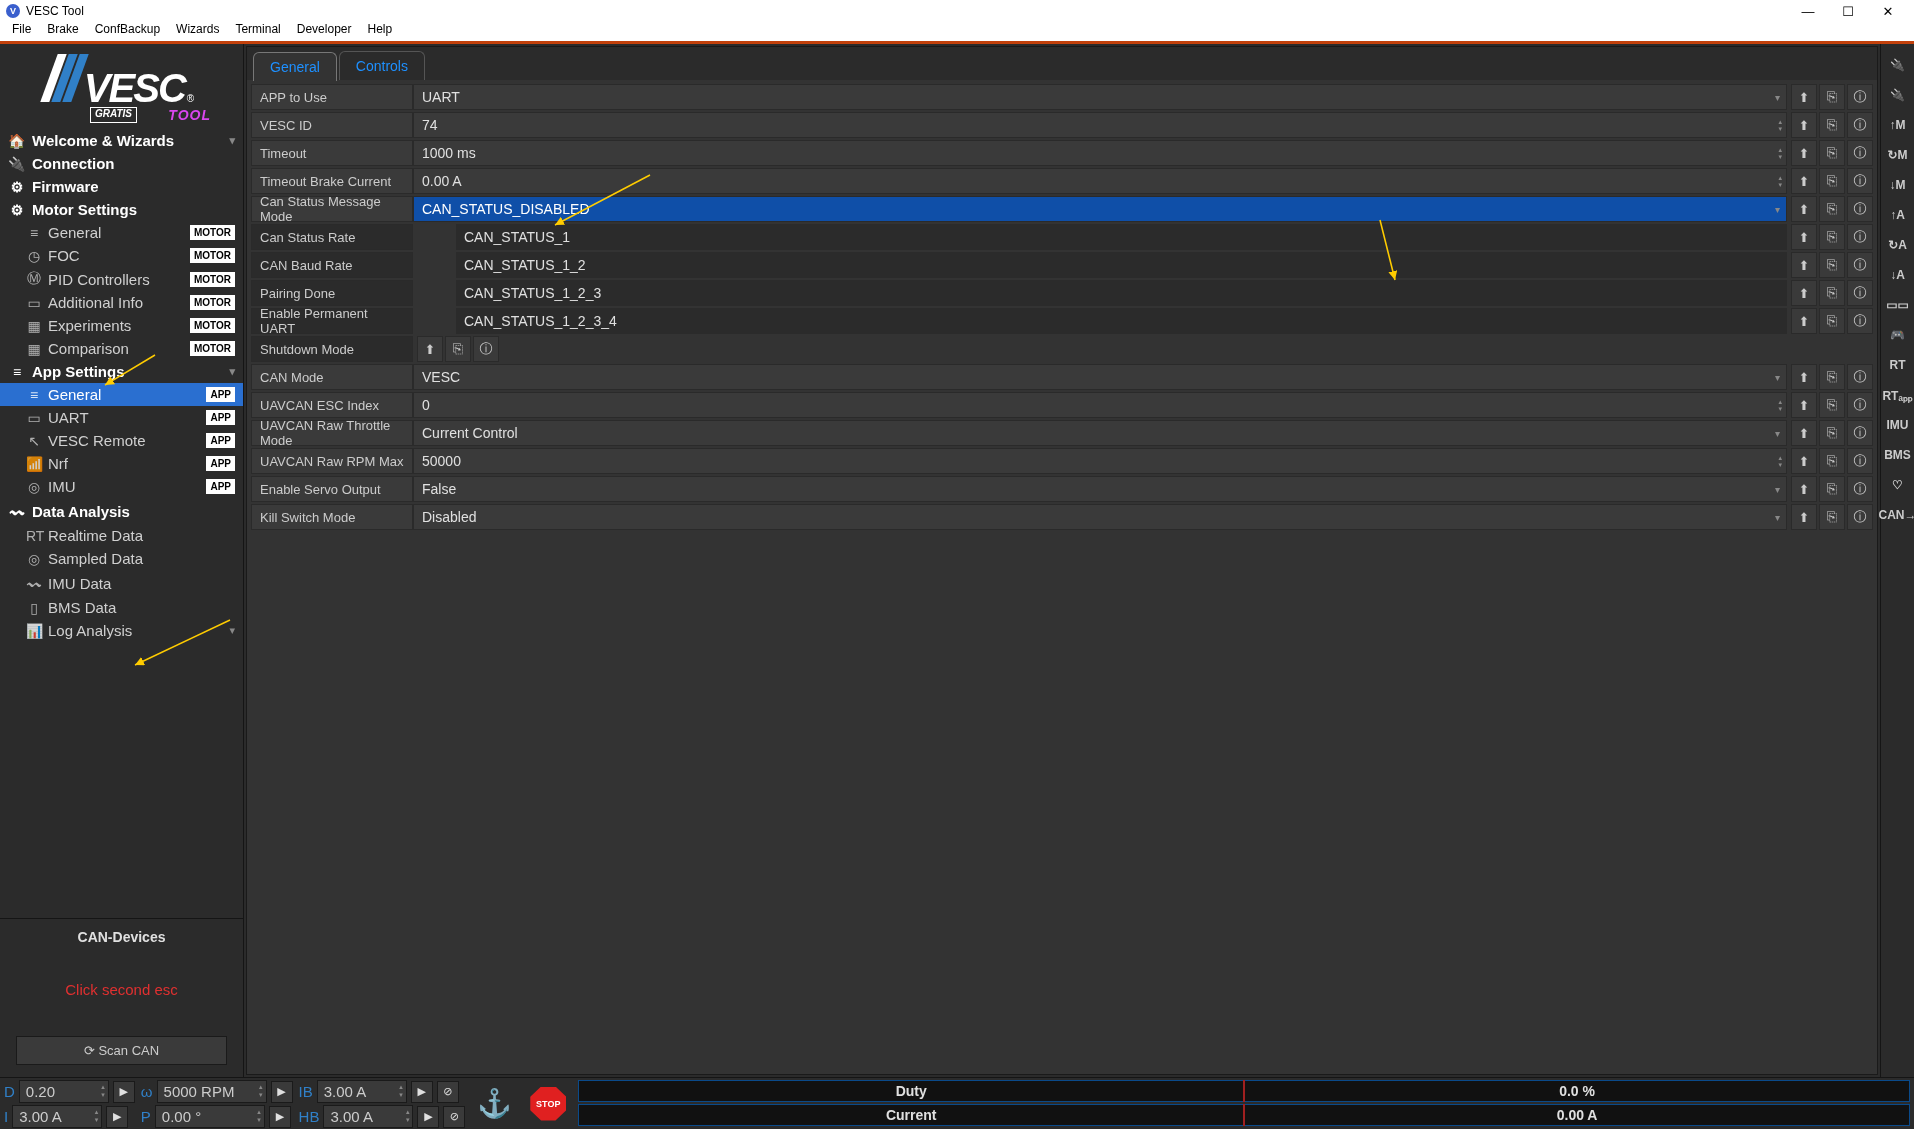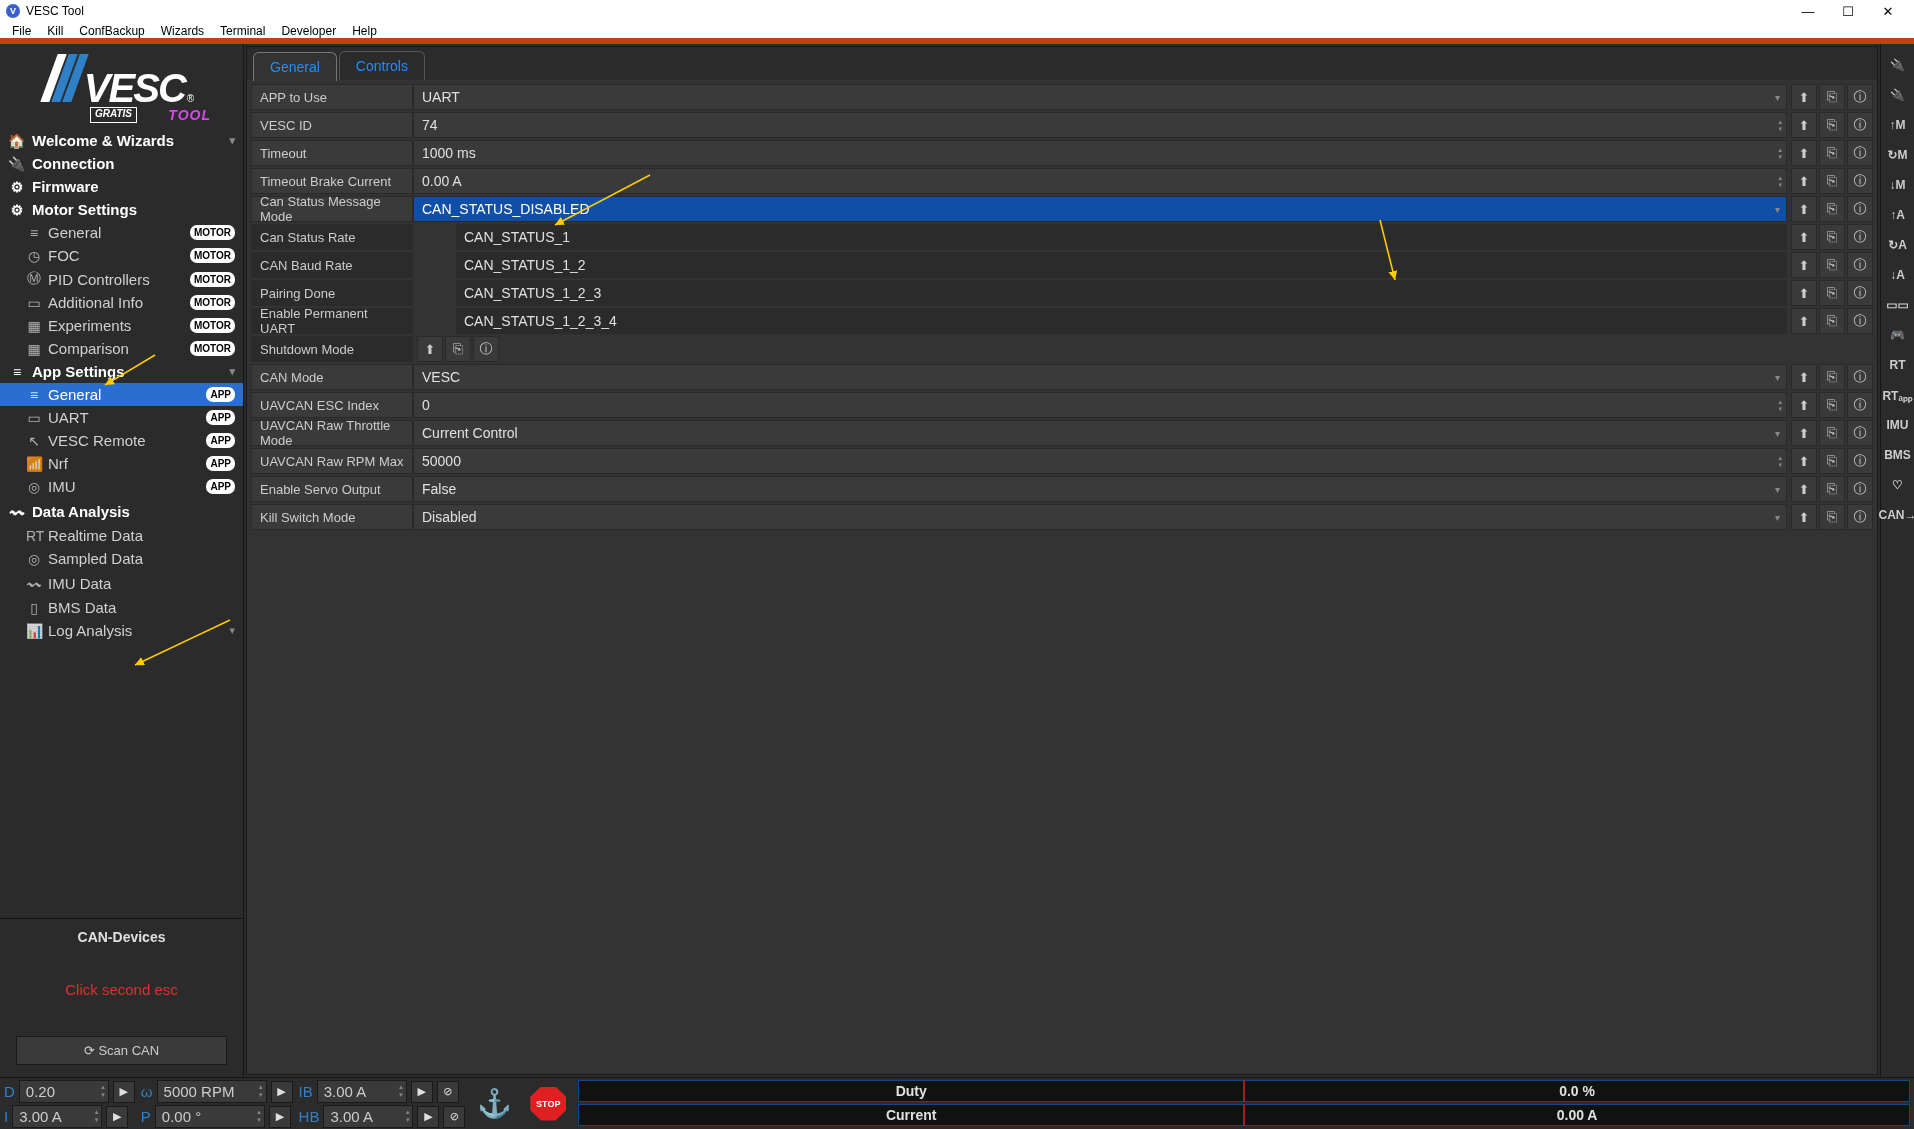--- a/index.html
+++ b/index.html
@@ -5,21 +5,21 @@
 * { margin: 0; padding: 0; box-sizing: border-box; font-family: "Segoe UI", Arial, sans-serif; }
 body { background: #2b2b2b; color: #e0e0e0; font-size: 13px; overflow: hidden; }
 
 
 .titlebar { background: #ffffff; color: #000; height: 22px; display: flex; align-items: center; padding: 0 6px; font-size: 12px; }
 .titlebar .icon { width: 14px; height: 14px; border-radius: 50%; background: #3a5fcd; margin-right: 6px; display:flex; align-items:center; justify-content:center; color:#fff; font-size:9px; font-weight:bold;}
 .titlebar .spacer { flex: 1; }
 .titlebar .winbtn { width: 40px; text-align: center; font-size: 13px; cursor: default; }
 
 
-.menubar { background: #ffffff; color: #000; height: 22px; display: flex; align-items: flex-end; padding: 0 4px; font-size: 12px; border-bottom: 6px solid #c2410c;}
+.menubar { background: #ffffff; color: #000; height: 22px; display: flex; align-items: flex-start; padding: 0 4px; font-size: 12px; border-bottom: 3px solid #c2410c;}
 .menubar .menuitem { padding: 0 8px; cursor: default; }
 
 
 .app { display: flex; height: calc(100vh - 44px - 52px); background: #2b2b2b; }
 
 
 .sidebar { width: 244px; background: #2b2b2b; border-right: 1px solid #151515; display: flex; flex-direction: column; position: relative; }
 .logo { padding: 10px 10px 6px 10px; text-align: center; }
 .logo-main { display: flex; align-items: baseline; justify-content: center; }
 .logo-stripes { display: inline-flex; margin-right: 2px;}
@@ -33,21 +33,21 @@
 .logo-gratis { font-size: 10px; color: #fff; border:1px solid #fff; padding:0 4px; font-weight:bold; font-style:italic;margin-left:32px;}
 .logo-tool { font-size: 14px; color: #d946ef; font-weight: bold; font-style: italic; letter-spacing:1px;}
 
 .nav { flex: 1; overflow-y: auto; overflow-x:hidden; }
 .nav-item { display: flex; align-items: center; padding: 3px 8px; font-size: 15px; cursor: default; white-space: nowrap;}
 .nav-item.header { font-weight: bold; color:#fff;}
 .nav-item.sub { padding-left: 26px; color:#d0d0d0;}
 .nav-item.sub .nav-icon { width: 16px; margin-right: 6px; opacity:0.8;}
 .nav-item .nav-icon { width: 18px; margin-right: 6px; text-align:center; font-size:14px;}
 .nav-item .nav-label { flex: 1; }
-.nav-badge { background: #ffffff; color: #000; font-weight: bold; font-size: 10px; padding: 2px 4px; border-radius: 7px; margin-left:4px;}
+.nav-badge { background: #ffffff; color: #000; font-weight: bold; font-size: 10px; padding: 2px 4px; border-radius: 0; margin-left:4px;}
 .nav-item.active { background: #2a6fd0; color:#fff;}
 .nav-item.active .nav-badge { background:#fff; color:#000;}
 .nav-chevron { font-size:11px; color:#888;}
 
 .can-section { border-top: 1px solid #151515; padding: 4px 8px; text-align:center;}
 .can-header { font-weight: bold; padding: 6px 0; font-size:14px;}
 .can-text { color: #e03030; font-size: 15px; padding: 30px 10px;}
 .scan-btn { margin: 8px; padding: 6px; background: #3a3a3a; border: 1px solid #1a1a1a; color: #ccc; text-align: center; cursor: default; font-size:13px;}
 
 
@@ -105,21 +105,21 @@
   <span class="icon">V</span>
   <span>VESC Tool</span>
   <span class="spacer"></span>
   <span class="winbtn">—</span>
   <span class="winbtn">☐</span>
   <span class="winbtn">✕</span>
 </div>
 
 <div class="menubar" id="menubar">
     <span class="menuitem">File</span>
-    <span class="menuitem">Kill</span>
+    <span class="menuitem">Brake</span>
     <span class="menuitem">ConfBackup</span>
     <span class="menuitem">Wizards</span>
     <span class="menuitem">Terminal</span>
     <span class="menuitem">Developer</span>
     <span class="menuitem">Help</span>
   </div>
 
 <div class="app">
 
   <div class="sidebar">

